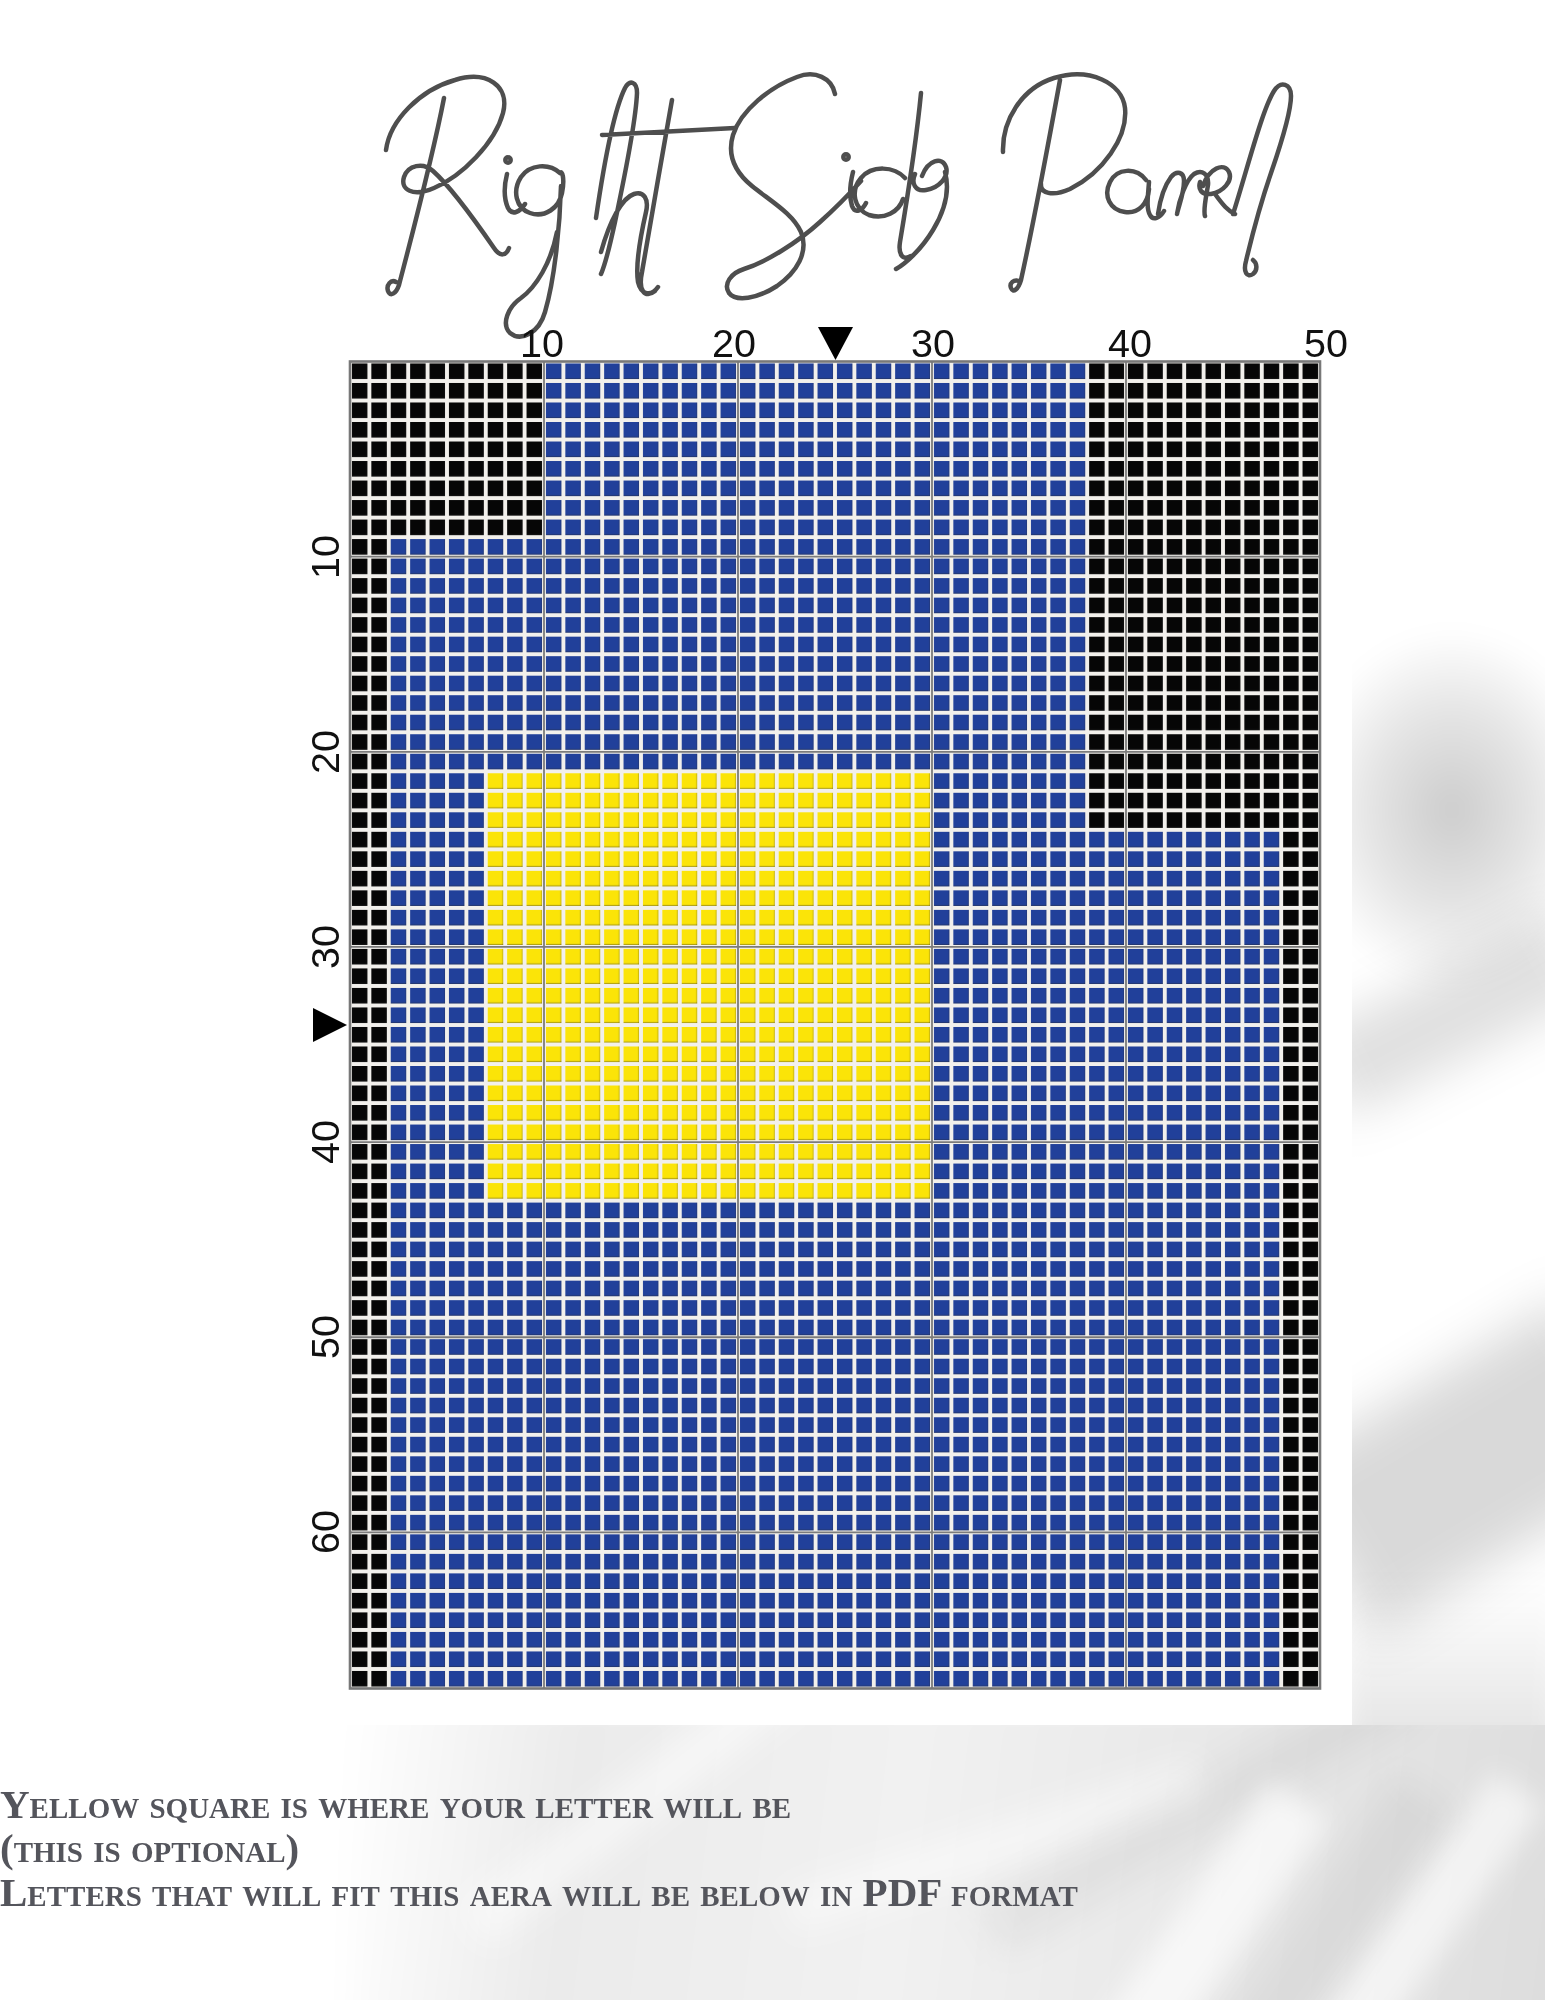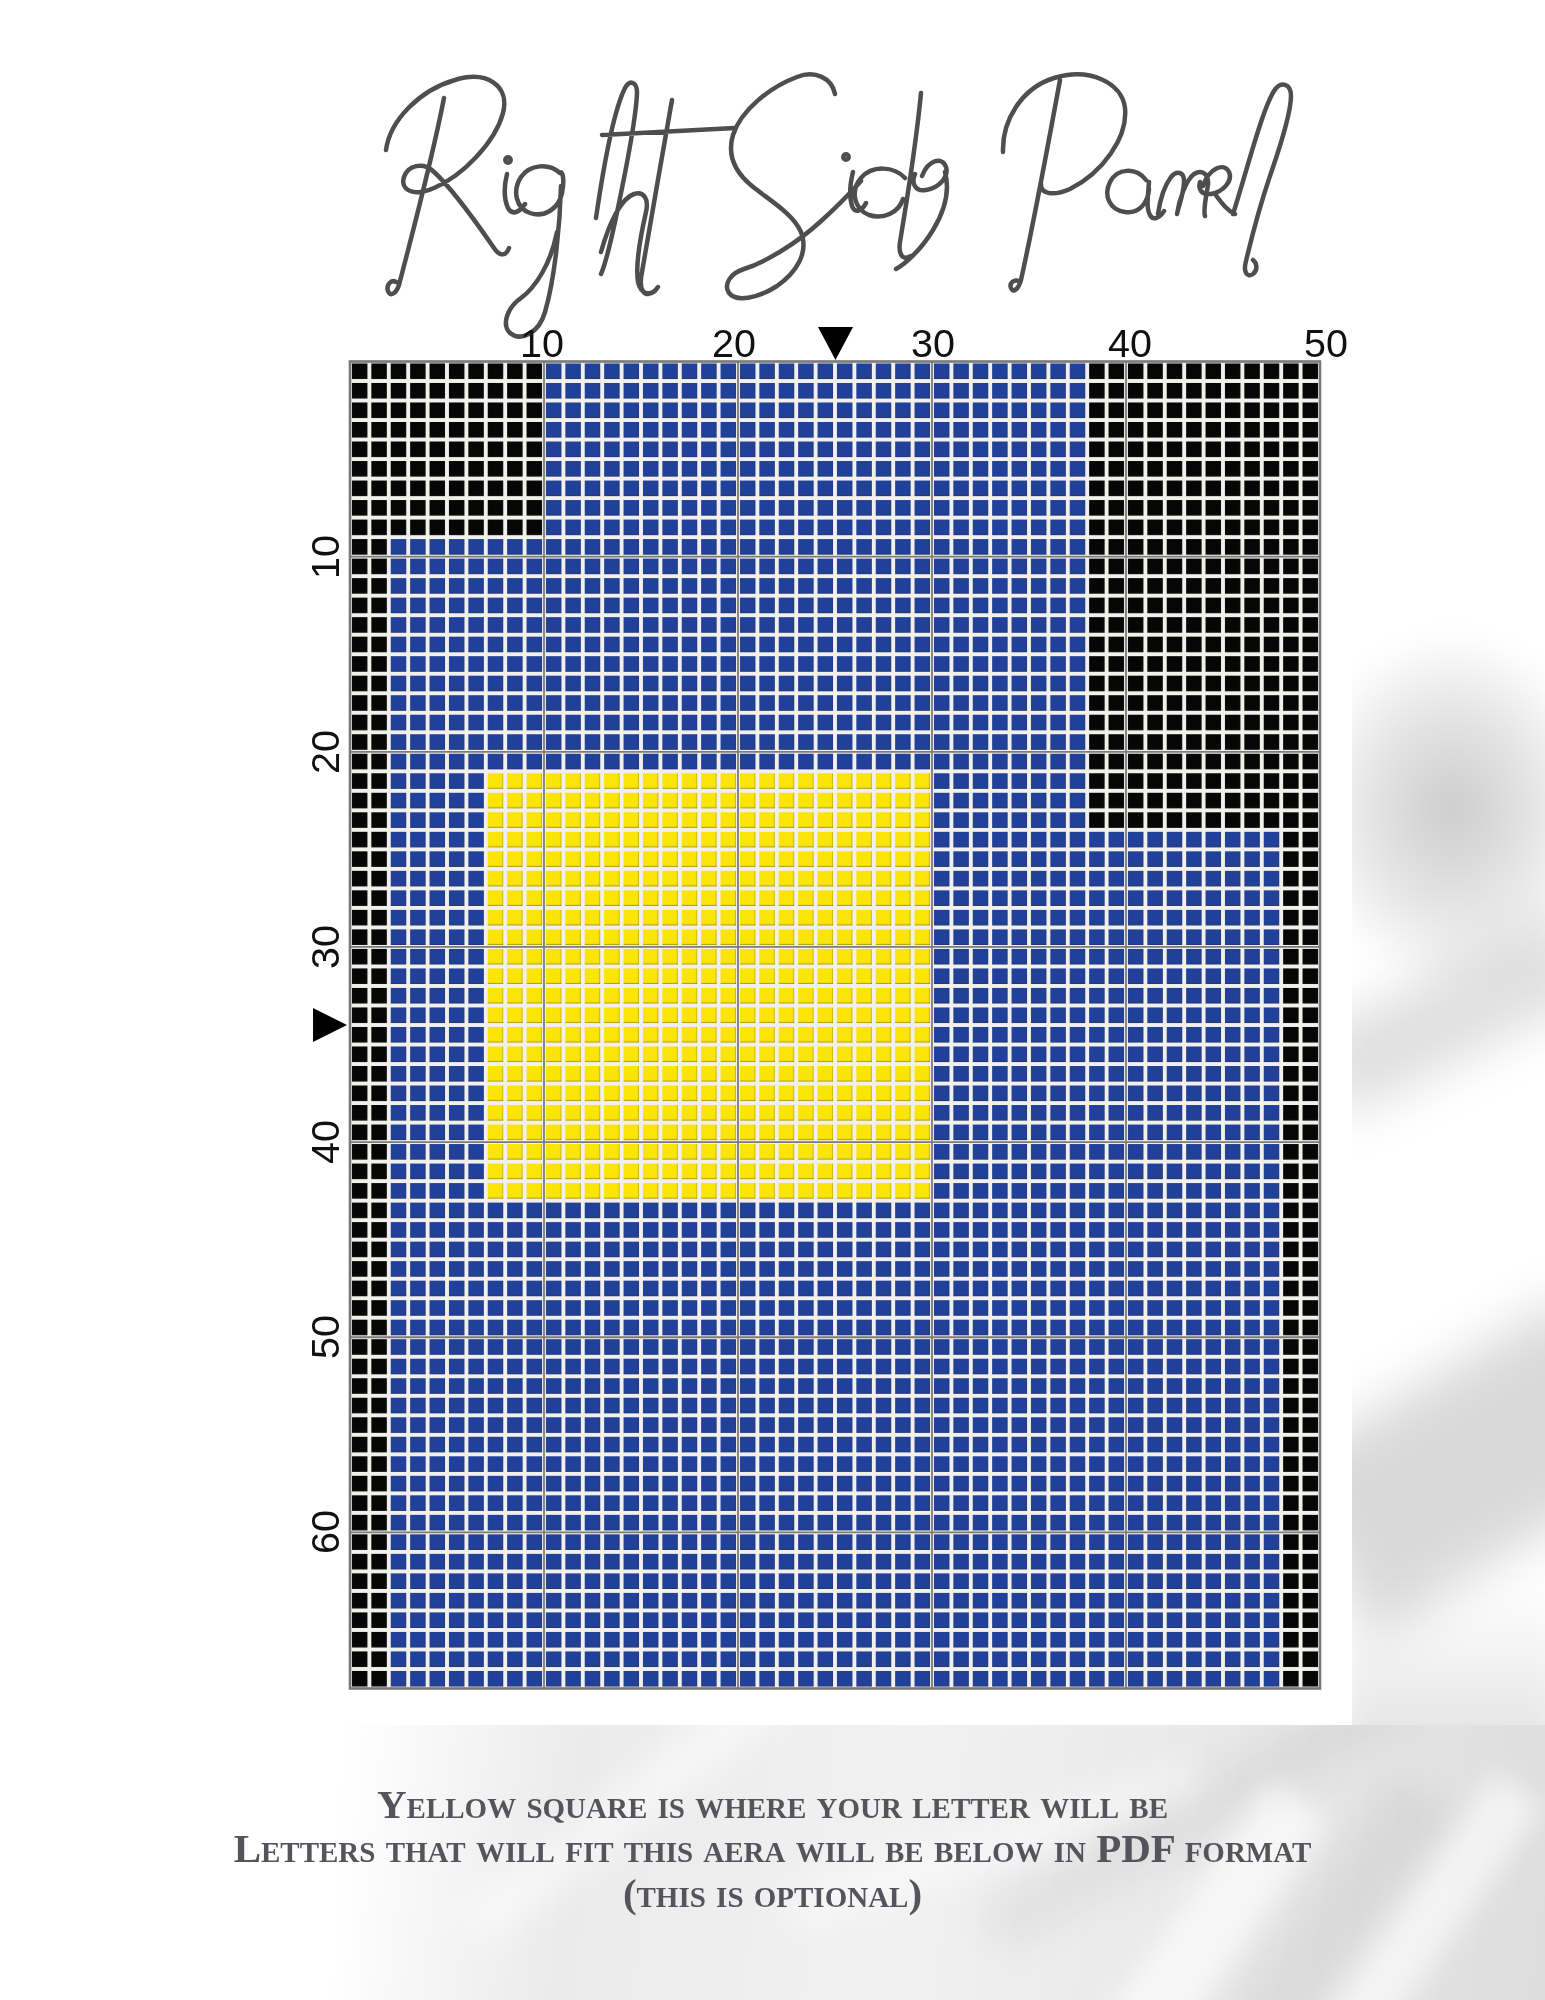--- a/index.html
+++ b/index.html
@@ -137,22 +137,22 @@
     <text x="339" y="1142" transform="rotate(-90 339 1142)">40</text>
     <text x="339" y="1337" transform="rotate(-90 339 1337)">50</text>
     <text x="339" y="1532" transform="rotate(-90 339 1532)">60</text>
   </g>
 
   <polygon points="818,327 853,327 835.5,360" fill="#000000"></polygon>
 
   <polygon points="313,1008 313,1042 347,1025" fill="#000000"></polygon>
 </svg>
 
-<div class="abs" style="left:0;top:1783px;width:1545px;text-align:center;
+<div class="abs" style="left:0;top:1783px;width:1545px;text-align:left;
      font-family:'Liberation Serif', serif;font-weight:bold;font-variant:small-caps;
      color:#54555c;">
 
   <div style="font-size:41px;line-height:43px;">Yellow square is where your letter will be</div>
 
+  <div style="font-size:41px;line-height:44px;">(this is optional)</div>
+
   <div style="font-size:41px;line-height:45px;">Letters that will fit this aera will be below in PDF format</div>
-
-  <div style="font-size:41px;line-height:44px;">(this is optional)</div>
 </div>
 
 </body></html>

